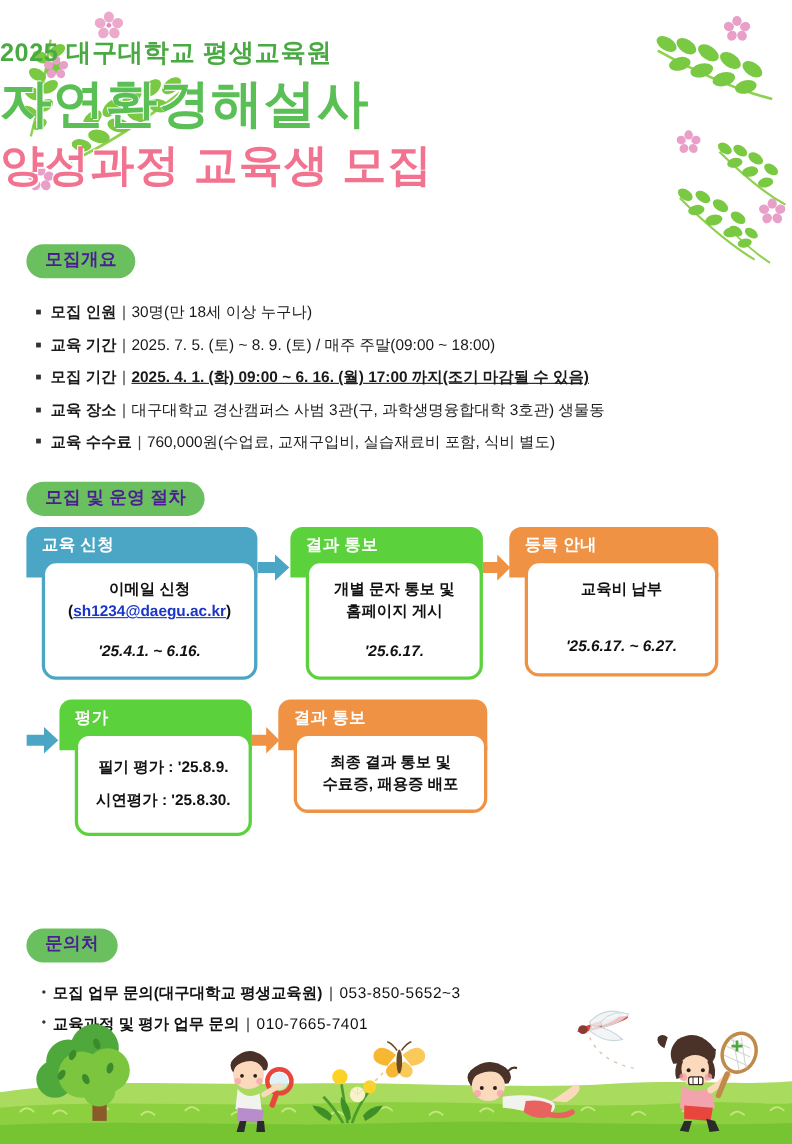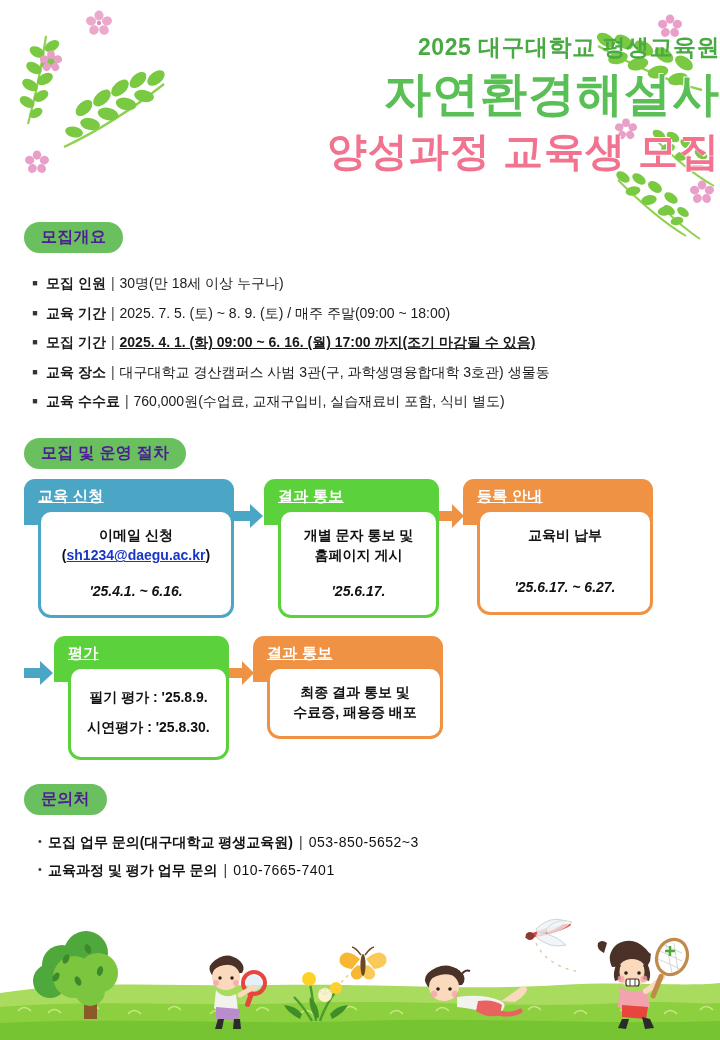--- a/index.html
+++ b/index.html
@@ -25,21 +25,21 @@
   
   .deco { position: absolute; pointer-events: none; }
   .deco svg { display: block; }
 
   
   .header {
     position: absolute;
     top: 34px;
     left: 0;
     width: 720px;
-    text-align: right;
+    text-align: left;
     z-index: 5;
   }
   .kicker {
     font-size: 23px;
     font-weight: bold;
     color: #49a942;
     letter-spacing: 0.5px;
     line-height: 1.2;
   }
   .title-main {
@@ -109,21 +109,20 @@
 
   .step { position: relative; }
   .step-head {
     color: #ffffff;
     font-size: 15px;
     font-weight: bold;
     padding: 9px 14px 22px;
     border-radius: 11px 11px 0 0;
     line-height: 1;
     letter-spacing: 0.3px;
-    text-decoration: underline;
   }
   .step-body {
     position: relative;
     margin: -16px 0 0 14px;
     background: #ffffff;
     border: 3px solid;
     border-radius: 13px;
     padding: 13px 10px 14px;
     text-align: center;
     font-size: 14px;
@@ -159,21 +158,21 @@
   .step.s2 { width: 175px; }
   .step.s3 { width: 190px; }
   .sp-a { width: 30px; flex: 0 0 30px; }
   .sp-b { width: 24px; flex: 0 0 24px; }
 
   .step.s1 .step-body { width: 196px; }
   .step.s2 .step-body { width: 161px; }
   .step.s3 .step-body { width: 176px; }
 
   
-  .contact { position: absolute; top: 784px; left: 24px; width: 672px; }
+  .contact { position: absolute; top: 844px; left: 24px; width: 672px; }
   .contact-list { margin-top: 19px; }
   .contact-row {
     display: flex;
     align-items: baseline;
     font-size: 14px;
     color: #111111;
     margin-bottom: 10px;
     margin-left: 8px;
     white-space: nowrap;
   }

